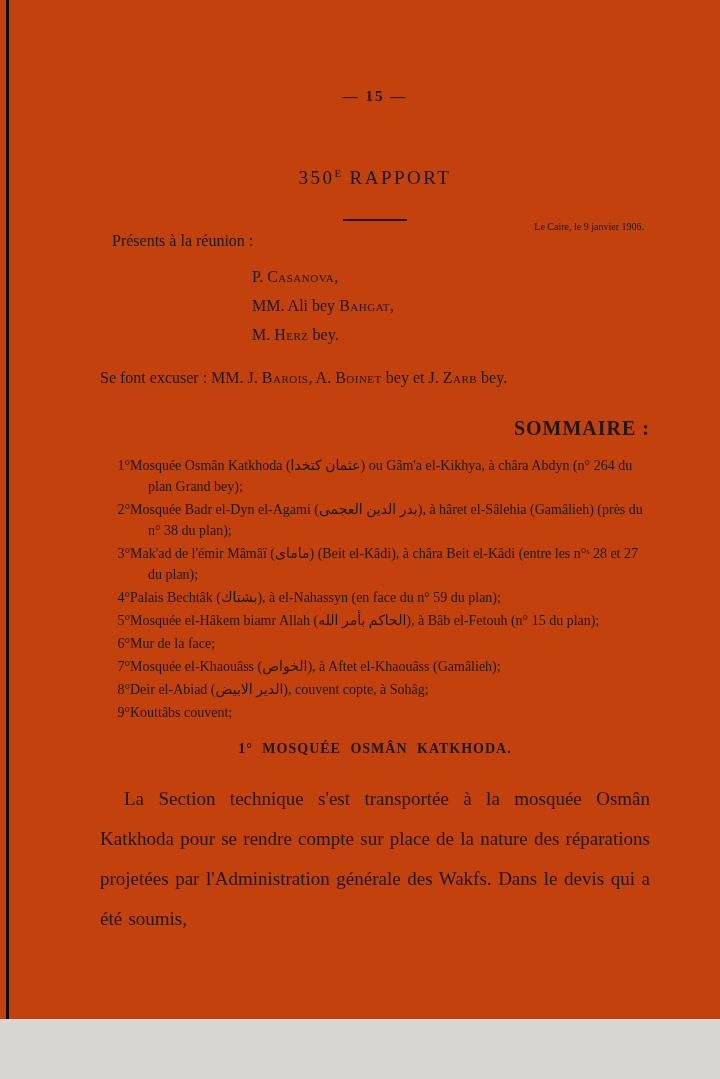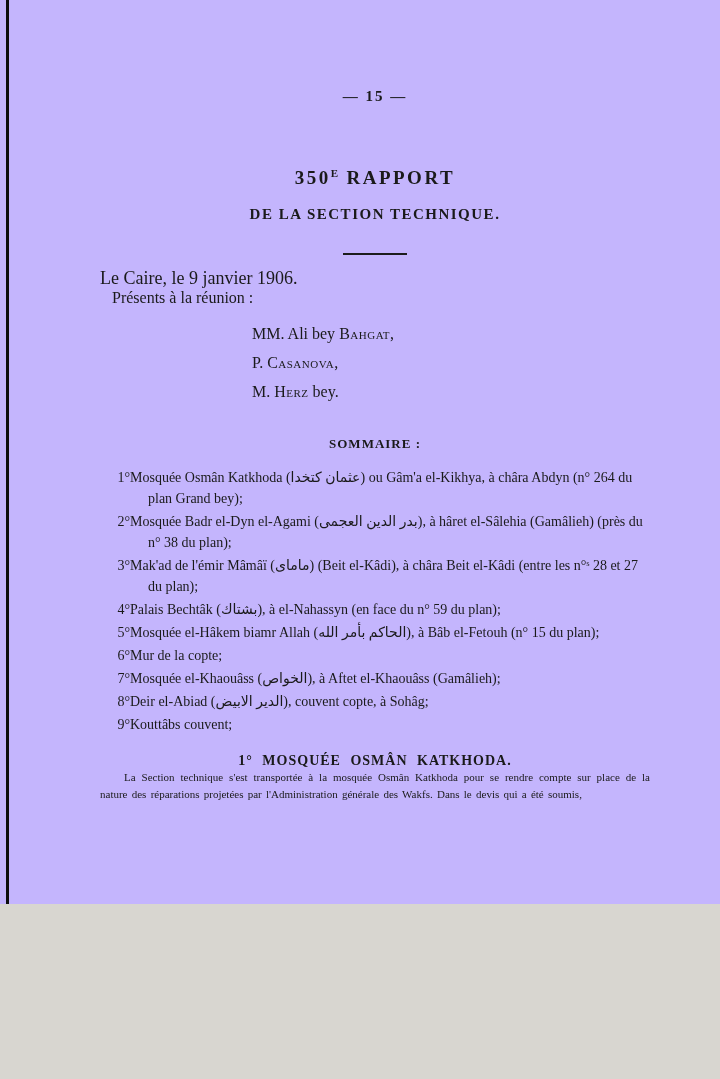--- a/index.html
+++ b/index.html
@@ -1,22 +1,22 @@
 <!DOCTYPE html>
 <html><head>
 <meta charset="utf-8">
 <style>
   * { margin: 0; padding: 0; box-sizing: border-box; }
   html, body { background: #d8d6d0; }
   .page {
     position: relative;
     width: 720px;
-    height: 904px;
+    height: 1019px;
     margin: 0 auto;
-    background: #c4b5fd;
+    background: #c2410c;
     color: #1a1a1a;
     font-family: "Liberation Serif", "DejaVu Serif", "DejaVu Sans", serif;
     overflow: hidden;
   }
   .edge-line {
     position: absolute;
     left: 6px; top: 0;
     width: 3px; height: 1079px;
     background: #0d0d0d;
   }
@@ -43,21 +43,21 @@
   .page-number {
     margin-top: 88px;
     text-align: center;
     font-weight: bold;
     font-size: 15px;
     letter-spacing: 2px;
   }
   .title {
     margin-top: 62px;
     text-align: center;
-    font-weight: bold;
+    font-weight: normal;
     font-size: 19px;
     letter-spacing: 2.5px;
   }
   .title sup {
     font-size: 11px;
     vertical-align: 7px;
     letter-spacing: 1px;
   }
   .subtitle {
     margin-top: 17px;
@@ -70,45 +70,44 @@
     margin-top: 15px;
     text-align: center;
     font-size: 14.5px;
   }
   .rule {
     width: 64px; height: 2px;
     background: #1c1c1c;
     margin: 30px auto 0 auto;
   }
   .dateline {
-    margin-top: 13px;
-    text-align: left;
+    text-align: right;
     padding-right: 6px;
-    font-size: 18px;
+    font-size: 10px;
   }
   .present-label {
     padding-left: 12px;
     font-size: 16px;
   }
   .attendees {
     margin-top: 12px;
     padding-left: 152px;
     font-size: 16px;
     line-height: 29px;
   }
   .sc { font-variant: small-caps; letter-spacing: 0.5px; }
   .excused {
     margin-top: 20px;
     font-size: 16px;
   }
   .sommaire-label {
     margin-top: 30px;
-    text-align: center;
-    font-weight: bold;
-    font-size: 13px;
+    text-align: right;
+    font-weight: bold;
+    font-size: 20px;
     letter-spacing: 1px;
   }
   .sommaire { margin-top: 15px; font-size: 14px; }
   .som-item {
     display: flex;
     line-height: 21px;
     margin-bottom: 2px;
   }
   .som-num {
     flex: 0 0 30px;
@@ -122,57 +121,58 @@
   }
   .section-heading {
     margin-top: 18px;
     text-align: center;
     font-weight: bold;
     font-size: 14px;
     letter-spacing: 1px;
     word-spacing: 5px;
   }
   .body-paragraph {
-    font-size: 11px;
-    line-height: 17px;
+    margin-top: 22px;
+    font-size: 19px;
+    line-height: 40px;
     text-align: justify;
     text-indent: 24px;
     word-spacing: 1.5px;
   }
 </style>
 </head>
 <body>
 
 <div class="page">
 
   <div class="edge-line"></div>
   <div class="ink-blob"></div>
   <div class="ink-blob-dot"></div>
 
   <div class="content">
 
     <div class="page-number">— 15 —</div>
 
     <div class="title"><span>350</span><sup>E</sup><span> RAPPORT</span></div>
 
-    <div class="subtitle">DE LA SECTION TECHNIQUE.</div>
 
 
     <div class="rule"></div>
 
     <div class="dateline">Le Caire, le 9 janvier 1906.</div>
 
     <div class="present-label">Présents à la réunion :</div>
 
     <div class="attendees">
+      <div><span>P. </span><span class="sc">Casanova</span><span>,</span></div>
       <div><span>MM. Ali bey </span><span class="sc">Bahgat</span><span>,</span></div>
-      <div><span>P. </span><span class="sc">Casanova</span><span>,</span></div>
       <div><span>M. </span><span class="sc">Herz</span><span> bey.</span></div>
     </div>
 
+    <div class="excused"><span>Se font excuser : MM. J. </span><span class="sc">Barois</span><span>, A. </span><span class="sc">Boinet</span><span> bey et J. </span><span class="sc">Zarb</span><span> bey.</span></div>
 
     <div class="sommaire-label">SOMMAIRE :</div>
 
     <div class="sommaire">
       <div class="som-item">
           <span class="som-num">1°</span>
           <span class="som-text">Mosquée Osmân Katkhoda (عثمان كتخدا) ou Gâm'a el-Kikhya, à châra Abdyn (n° 264 du plan Grand bey);</span>
         </div>
       <div class="som-item">
           <span class="som-num">2°</span>
@@ -185,21 +185,21 @@
       <div class="som-item">
           <span class="som-num">4°</span>
           <span class="som-text">Palais Bechtâk (بشتاك), à el-Nahassyn (en face du n° 59 du plan);</span>
         </div>
       <div class="som-item">
           <span class="som-num">5°</span>
           <span class="som-text">Mosquée el-Hâkem biamr Allah (الحاكم بأمر الله), à Bâb el-Fetouh (n° 15 du plan);</span>
         </div>
       <div class="som-item">
           <span class="som-num">6°</span>
-          <span class="som-text">Mur de la copte;</span>
+          <span class="som-text">Mur de la face;</span>
         </div>
       <div class="som-item">
           <span class="som-num">7°</span>
           <span class="som-text">Mosquée el-Khaouâss (الخواص), à Aftet el-Khaouâss (Gamâlieh);</span>
         </div>
       <div class="som-item">
           <span class="som-num">8°</span>
           <span class="som-text">Deir el-Abiad (الدير الابيض), couvent copte, à Sohâg;</span>
         </div>
       <div class="som-item">

